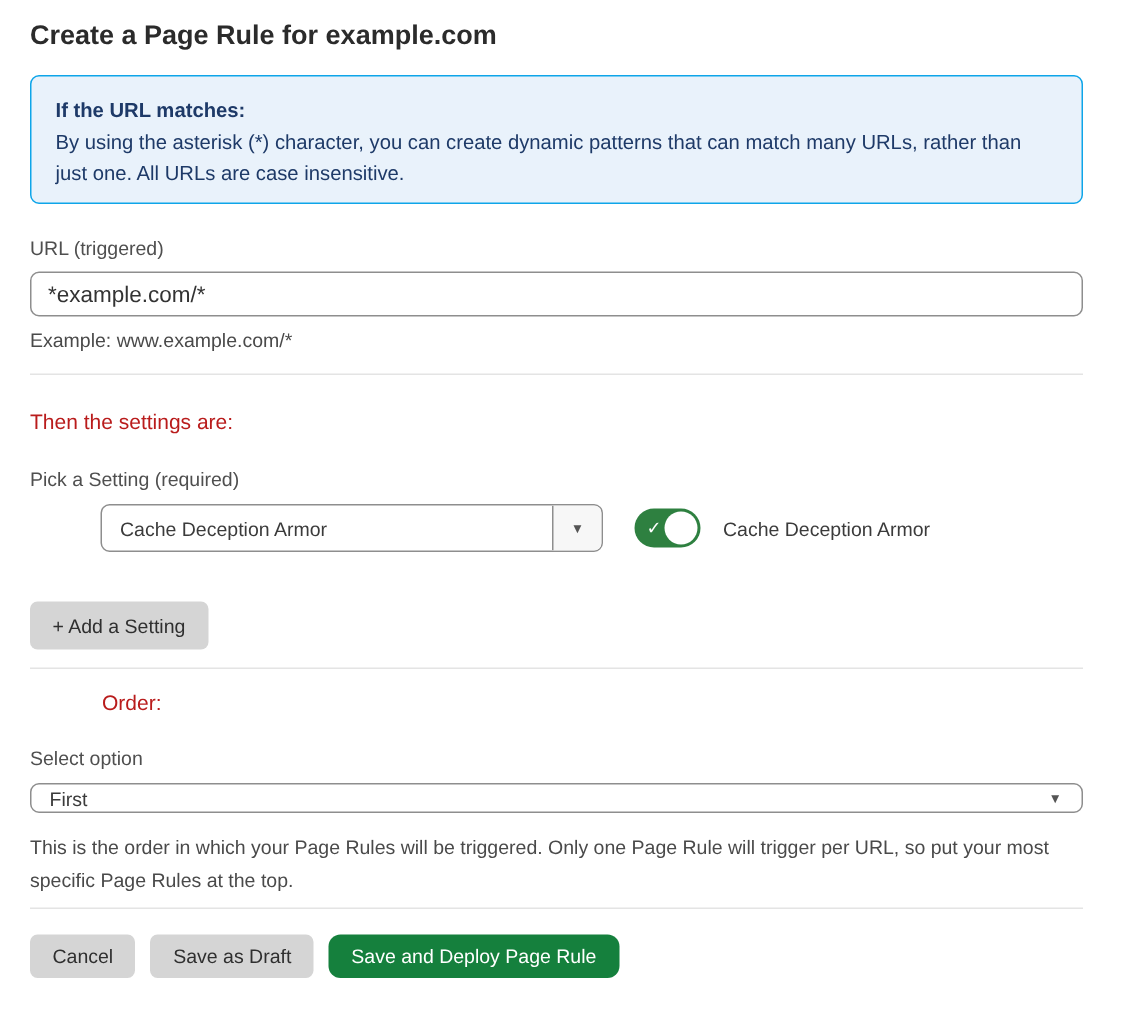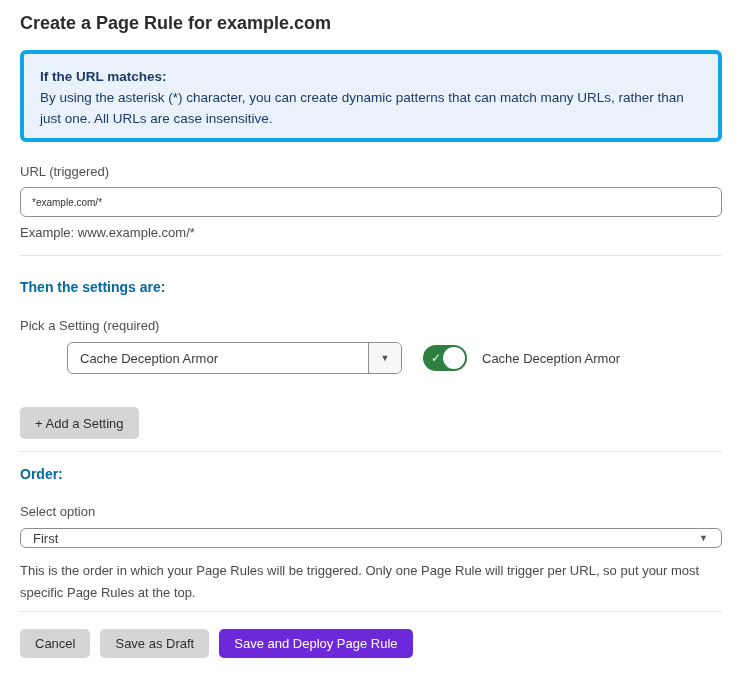--- a/index.html
+++ b/index.html
@@ -16,21 +16,21 @@
   .page-title {
     font-size: 18px;
     font-weight: bold;
     color: #2b2b2b;
     line-height: 22px;
     margin-bottom: 16px;
   }
 
   .info-box {
     background: #e9f2fb;
-    border: 4px solid #0ea5e9;
+    border: 1px solid #0ea5e9;
     border-radius: 6px;
     padding: 12px 16px 9px 16px;
     color: #1e3a68;
     font-size: 13.5px;
     line-height: 21px;
     margin-bottom: 22px;
   }
   .info-heading { font-weight: bold; }
   .info-link { color: #2a62c6; text-decoration: underline; cursor: pointer; }
 
@@ -42,40 +42,40 @@
     margin-bottom: 7px;
   }
 
   .text-input {
     display: block;
     width: 100%;
     height: 30px;
     border: 1px solid #8e8e8e;
     border-radius: 6px;
     padding: 0 11px;
-    font-size: 10px;
+    font-size: 15px;
     color: #333333;
     font-family: inherit;
     background: #ffffff;
     outline: none;
   }
 
   .helper {
     font-size: 13px;
     color: #4a4a4a;
     line-height: 20px;
     margin-top: 6px;
   }
 
   .divider { border: none; border-top: 1px solid #e4e4e4; margin-top: 12px; }
 
   .section-heading {
     font-size: 14px;
-    font-weight: bold;
-    color: #0369a1;
+    font-weight: normal;
+    color: #b91c1c;
     line-height: 17px;
     margin-top: 23px;
   }
 
   .picker-label { margin-top: 22px; margin-bottom: 8px; }
 
   .setting-row { display: flex; align-items: center; margin-left: 47px; }
 
   .select-box {
     display: flex;
@@ -140,25 +140,25 @@
     height: 29px;
     padding: 0 15px;
     border: none;
     border-radius: 5px;
     font-size: 13px;
     font-family: inherit;
     cursor: pointer;
     line-height: 1;
   }
   .btn-gray { background: #d5d5d5; color: #2f2f2f; }
-  .btn-blue { background: #6d28d9; color: #ffffff; }
+  .btn-blue { background: #15803d; color: #ffffff; border-radius: 8px; }
 
   .add-setting-btn { margin-top: 33px; height: 32px; }
 
-  .order-heading { margin-top: 14px; }
+  .order-heading { margin-top: 14px; margin-left: 48px; }
   .order-label { margin-top: 21px; margin-bottom: 8px; }
   .order-select { width: 100%; height: 20px; }
   .order-select .caret { padding-right: 13px; }
   .order-helper { line-height: 22px; margin-top: 12px; width: 100%; }
 
   .footer-divider { margin-top: 7px; }
   .footer {
     display: flex;
     align-items: center;
     gap: 10px;

